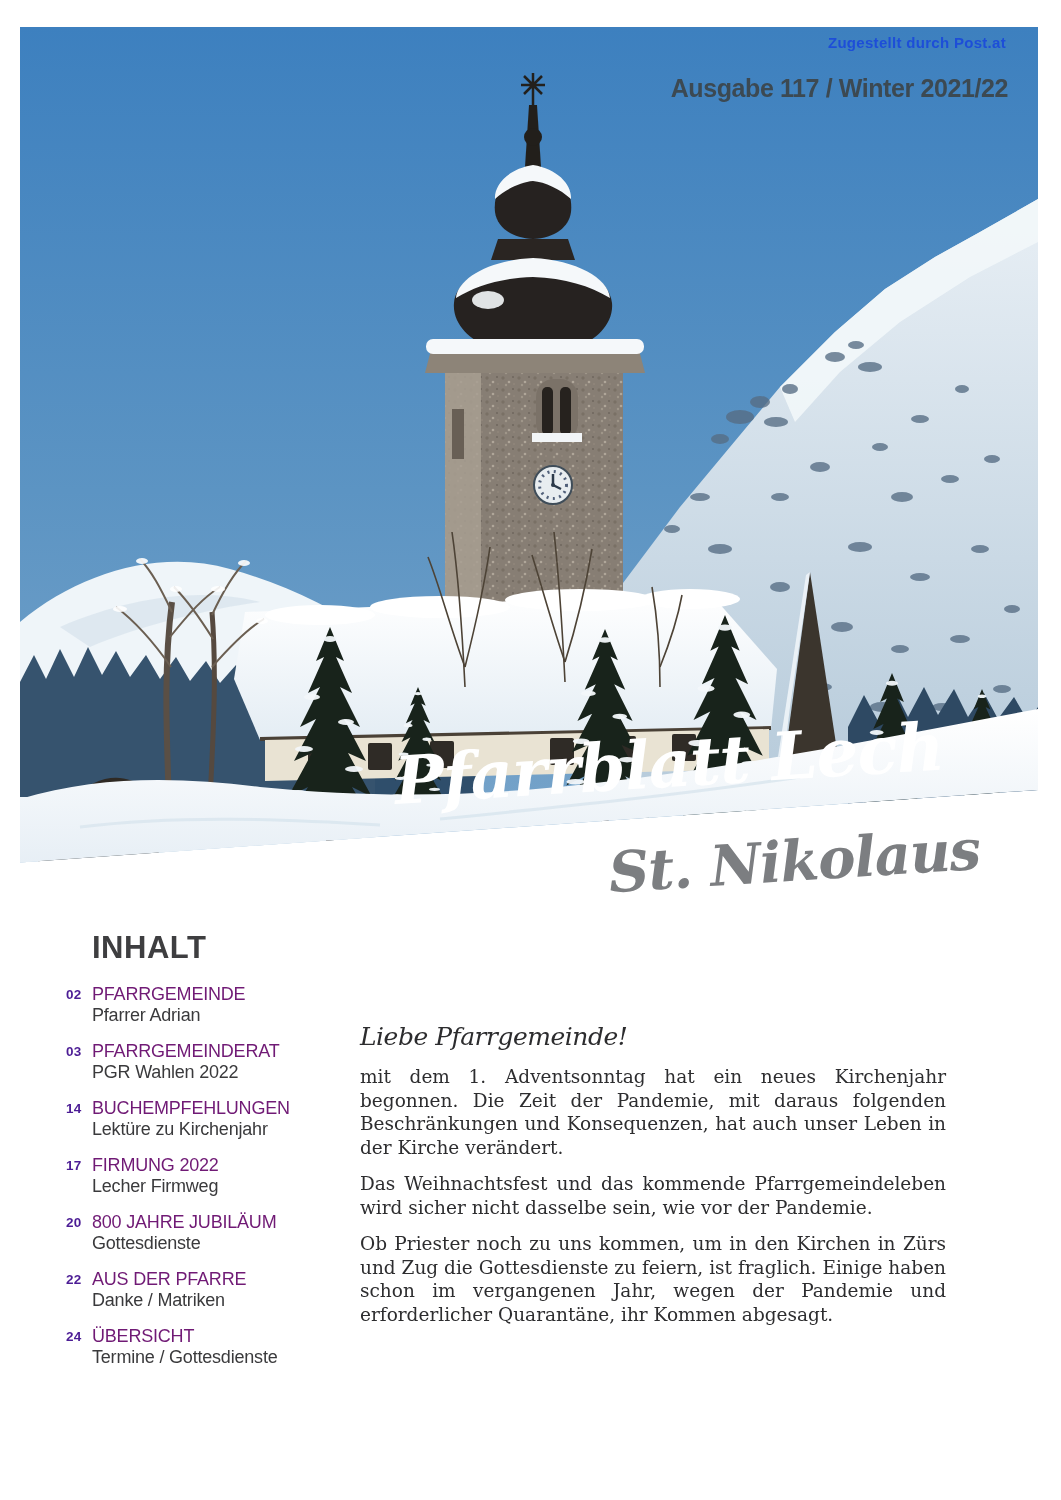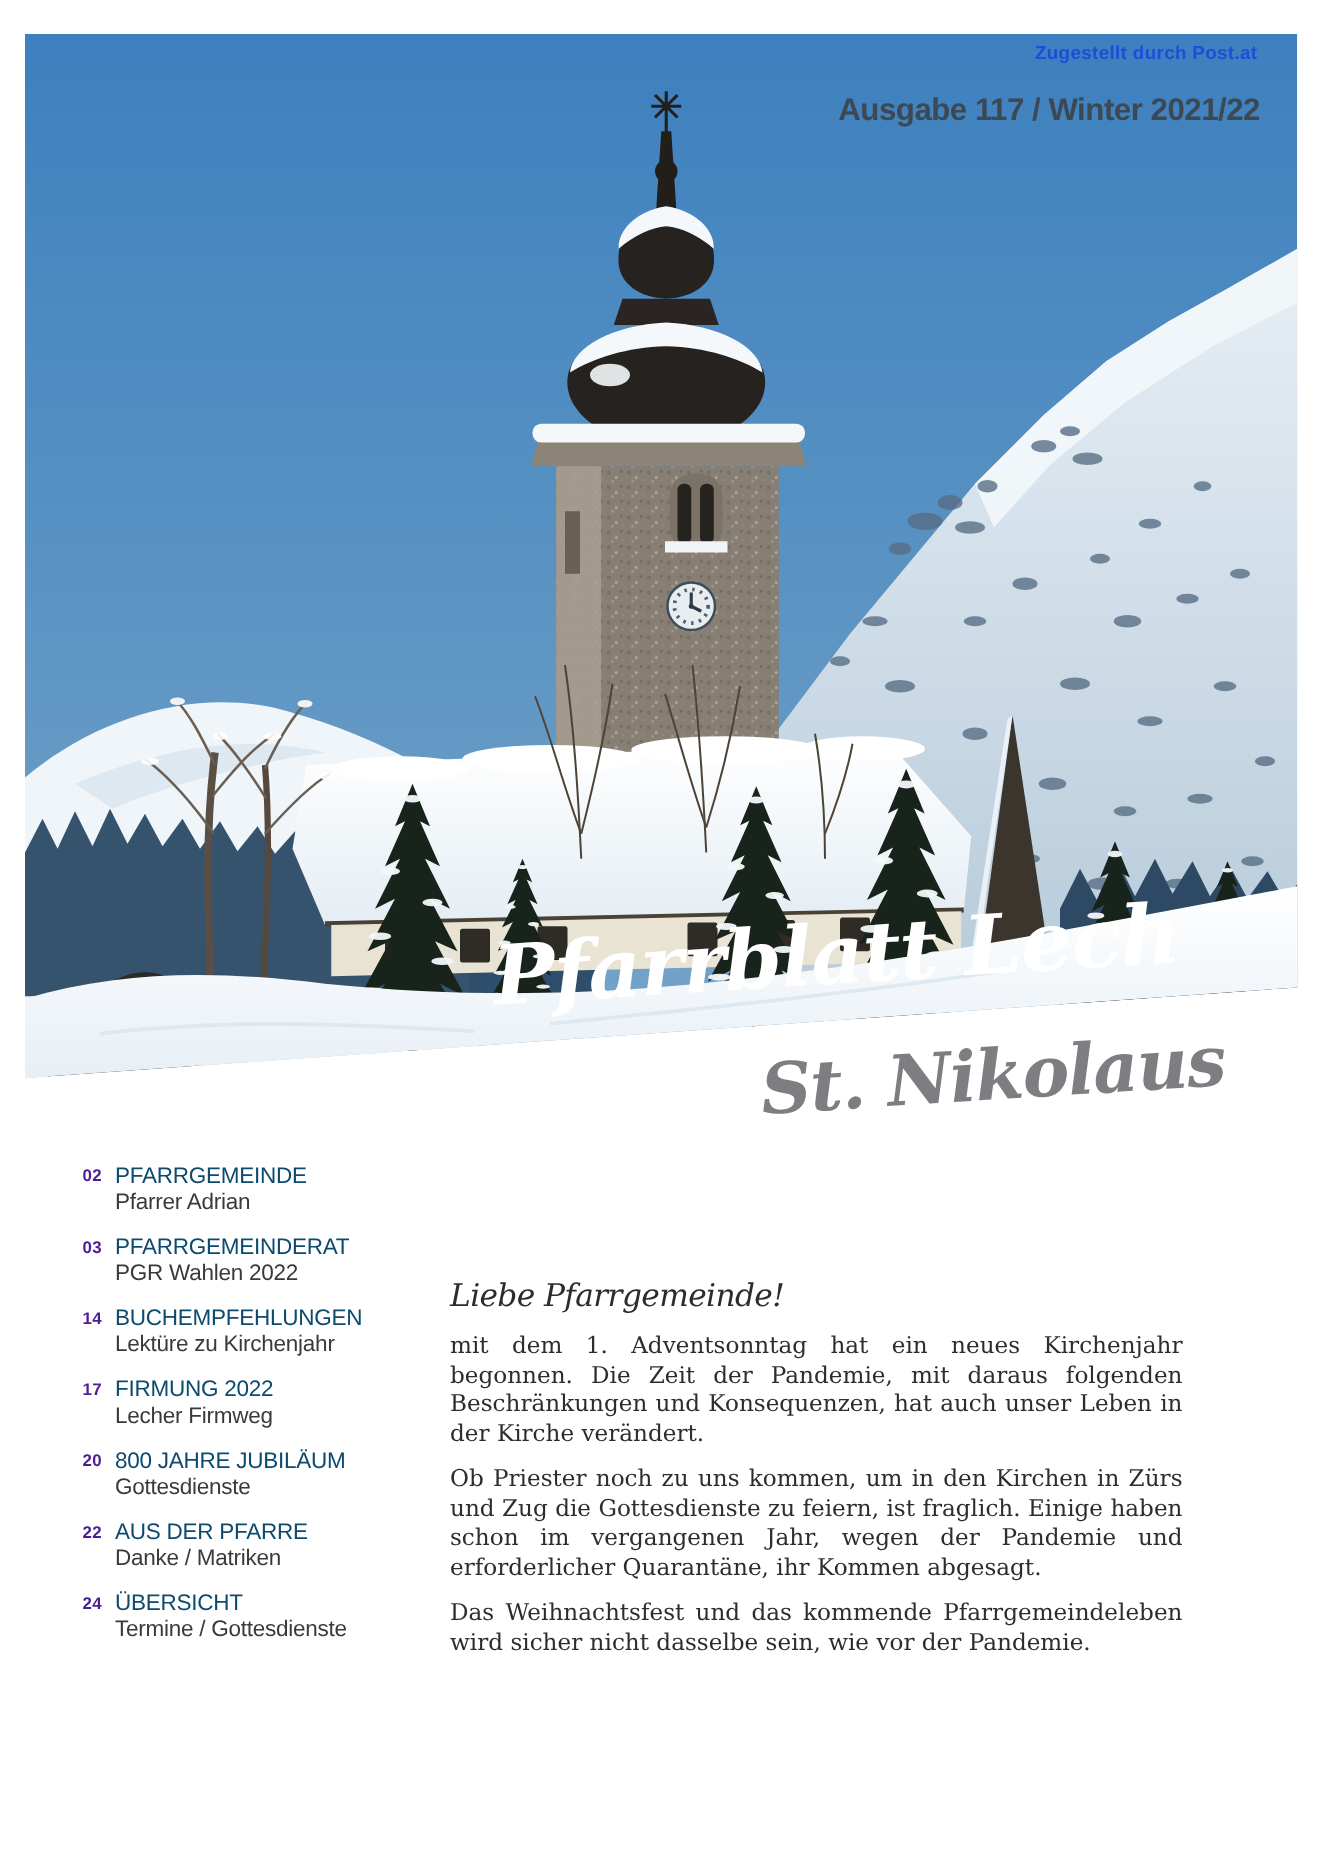--- a/index.html
+++ b/index.html
@@ -41,21 +41,21 @@
   .toc-heading{
     font-size:31px;font-weight:bold;color:#3e3e40;letter-spacing:.5px;
     margin:0 0 18px 26px;
   }
   .toc-item{display:flex;margin-bottom:15px;}
   .toc-num{
     width:20px;flex:none;font-size:13.5px;font-weight:bold;color:#4c1d95;
     padding-top:3px;letter-spacing:.3px;
   }
   .toc-texts{margin-left:6px;}
-  .toc-cat{font-size:18px;line-height:21px;color:#0c4a6e;letter-spacing:-.2px;}
+  .toc-cat{font-size:18px;line-height:21px;color:#701a75;letter-spacing:-.2px;}
   .toc-sub{font-size:18px;line-height:21px;color:#3a3a3c;letter-spacing:-.2px;}
   
   .letter{position:absolute;left:360px;top:1022px;width:586px;
     font-family:"DejaVu Serif", serif;}
   .salutation{
     font-style:italic;font-size:25px;color:#2c2c2e;margin:0 0 14px 0;
     letter-spacing:-.5px;
   }
   .letter p{
     margin:0 0 13px 0;font-size:18.5px;line-height:23.5px;color:#2d2d2f;
@@ -285,20 +285,21 @@
       </g>
     </svg>
   </div>
 
   <div class="delivery-note">Zugestellt durch Post.at</div>
   <div class="issue-line">Ausgabe 117 / Winter 2021/22</div>
   <div class="title-1">Pfarrblatt Lech</div>
   <div class="title-2">St. Nikolaus</div>
 
   <div class="toc">
+    <div class="toc-heading">INHALT</div>
 
     <div class="toc-item">
       <div class="toc-num">02</div>
       <div class="toc-texts">
         <div class="toc-cat">PFARRGEMEINDE</div>
         <div class="toc-sub">Pfarrer Adrian</div>
       </div>
     </div>
 
     <div class="toc-item">
@@ -346,17 +347,17 @@
       <div class="toc-texts">
         <div class="toc-cat">ÜBERSICHT</div>
         <div class="toc-sub">Termine / Gottesdienste</div>
       </div>
     </div>
   </div>
 
   <div class="letter">
     <div class="salutation">Liebe Pfarrgemeinde!</div>
     <p>mit dem 1. Adventsonntag hat ein neues Kirchenjahr begonnen. Die Zeit der Pandemie, mit daraus folgenden Beschränkungen und Konsequenzen, hat auch unser Leben in der Kirche verändert.</p>
+    <p>Das Weihnachtsfest und das kommende Pfarrgemeindeleben wird sicher nicht dasselbe sein, wie vor der Pandemie.</p>
     <p>Ob Priester noch zu uns kommen, um in den Kirchen in Zürs und Zug die Gottesdienste zu feiern, ist fraglich. Einige haben schon im vergangenen Jahr, wegen der Pandemie und erforderlicher Quarantäne, ihr Kommen abgesagt.</p>
-    <p>Das Weihnachtsfest und das kommende Pfarrgemeindeleben wird sicher nicht dasselbe sein, wie vor der Pandemie.</p>
   </div>
 
 </div>
 
 </body></html>

